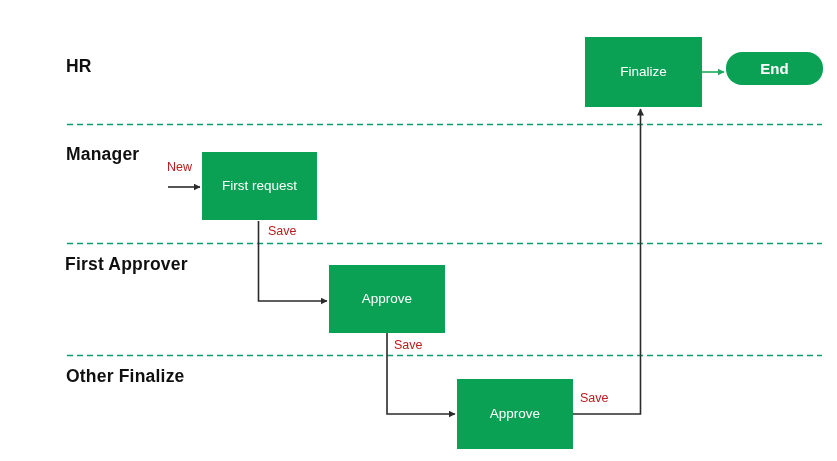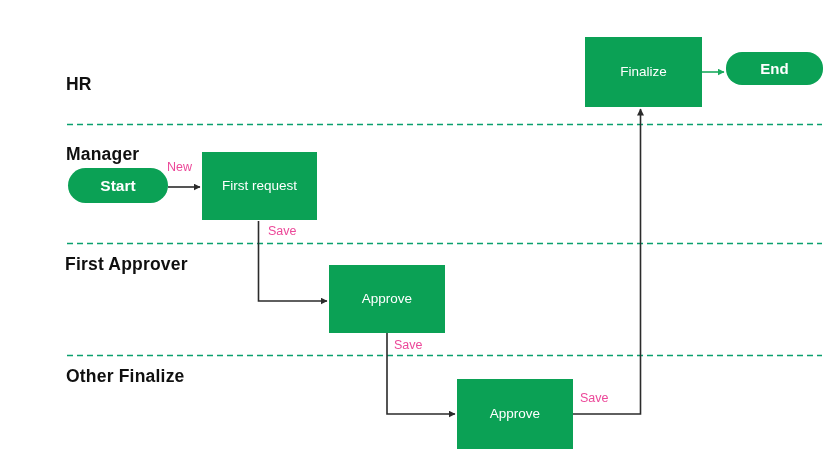--- a/index.html
+++ b/index.html
@@ -49,21 +49,21 @@
     background:var(--node-green);
     color:#ffffff;
     display:flex;align-items:center;justify-content:center;
     font-weight:700;
     font-size:15.5px;
     box-sizing:border-box;
   }
   .edge-label{
     position:absolute;
     font-size:12.5px;
-    color:#ec4899;
+    color:#b91c1c;
     white-space:nowrap;
   }
 </style>
 </head>
 <body>
 
 <div class="canvas">
 
   <svg class="connector-layer" viewBox="0 0 837 461">
     <defs>
@@ -79,26 +79,25 @@
     <line class="divider" x1="67" y1="243.5" x2="822" y2="243.5"></line>
     <line class="divider" x1="67" y1="355.5" x2="822" y2="355.5"></line>
 
     <path class="conn-black" d="M168 187 L200 187" marker-end="url(#arrowBlack)"></path>
     <path class="conn-black" d="M258.5 221 L258.5 301 L327 301" marker-end="url(#arrowBlack)"></path>
     <path class="conn-black" d="M387 333 L387 414 L455 414" marker-end="url(#arrowBlack)"></path>
     <path class="conn-black" d="M573 414 L640.5 414 L640.5 109" marker-end="url(#arrowBlack)"></path>
     <path class="conn-green" d="M702 72 L724 72" marker-end="url(#arrowGreen)"></path>
   </svg>
 
-  <div class="lane-label" style="left:66px;top:74px;">HR</div>
+  <div class="lane-label" style="left:66px;top:56px;">HR</div>
   <div class="lane-label" style="left:66px;top:144px;">Manager</div>
   <div class="lane-label" style="left:65px;top:254px;">First Approver</div>
   <div class="lane-label" style="left:66px;top:366px;">Other Finalize</div>
 
-  <div class="pill" style="left:68px;top:168px;width:100px;height:35px;border-radius:18px;">Start</div>
 
   <div class="node" style="left:202px;top:152px;width:115px;height:68px;">First request</div>
 
   <div class="node" style="left:329px;top:265px;width:116px;height:68px;">Approve</div>
 
   <div class="node" style="left:457px;top:379px;width:116px;height:70px;">Approve</div>
 
   <div class="node" style="left:585px;top:37px;width:117px;height:70px;">Finalize</div>
 
   <div class="pill" style="left:726px;top:52px;width:97px;height:33px;border-radius:16px;font-size:15px;">End</div>

